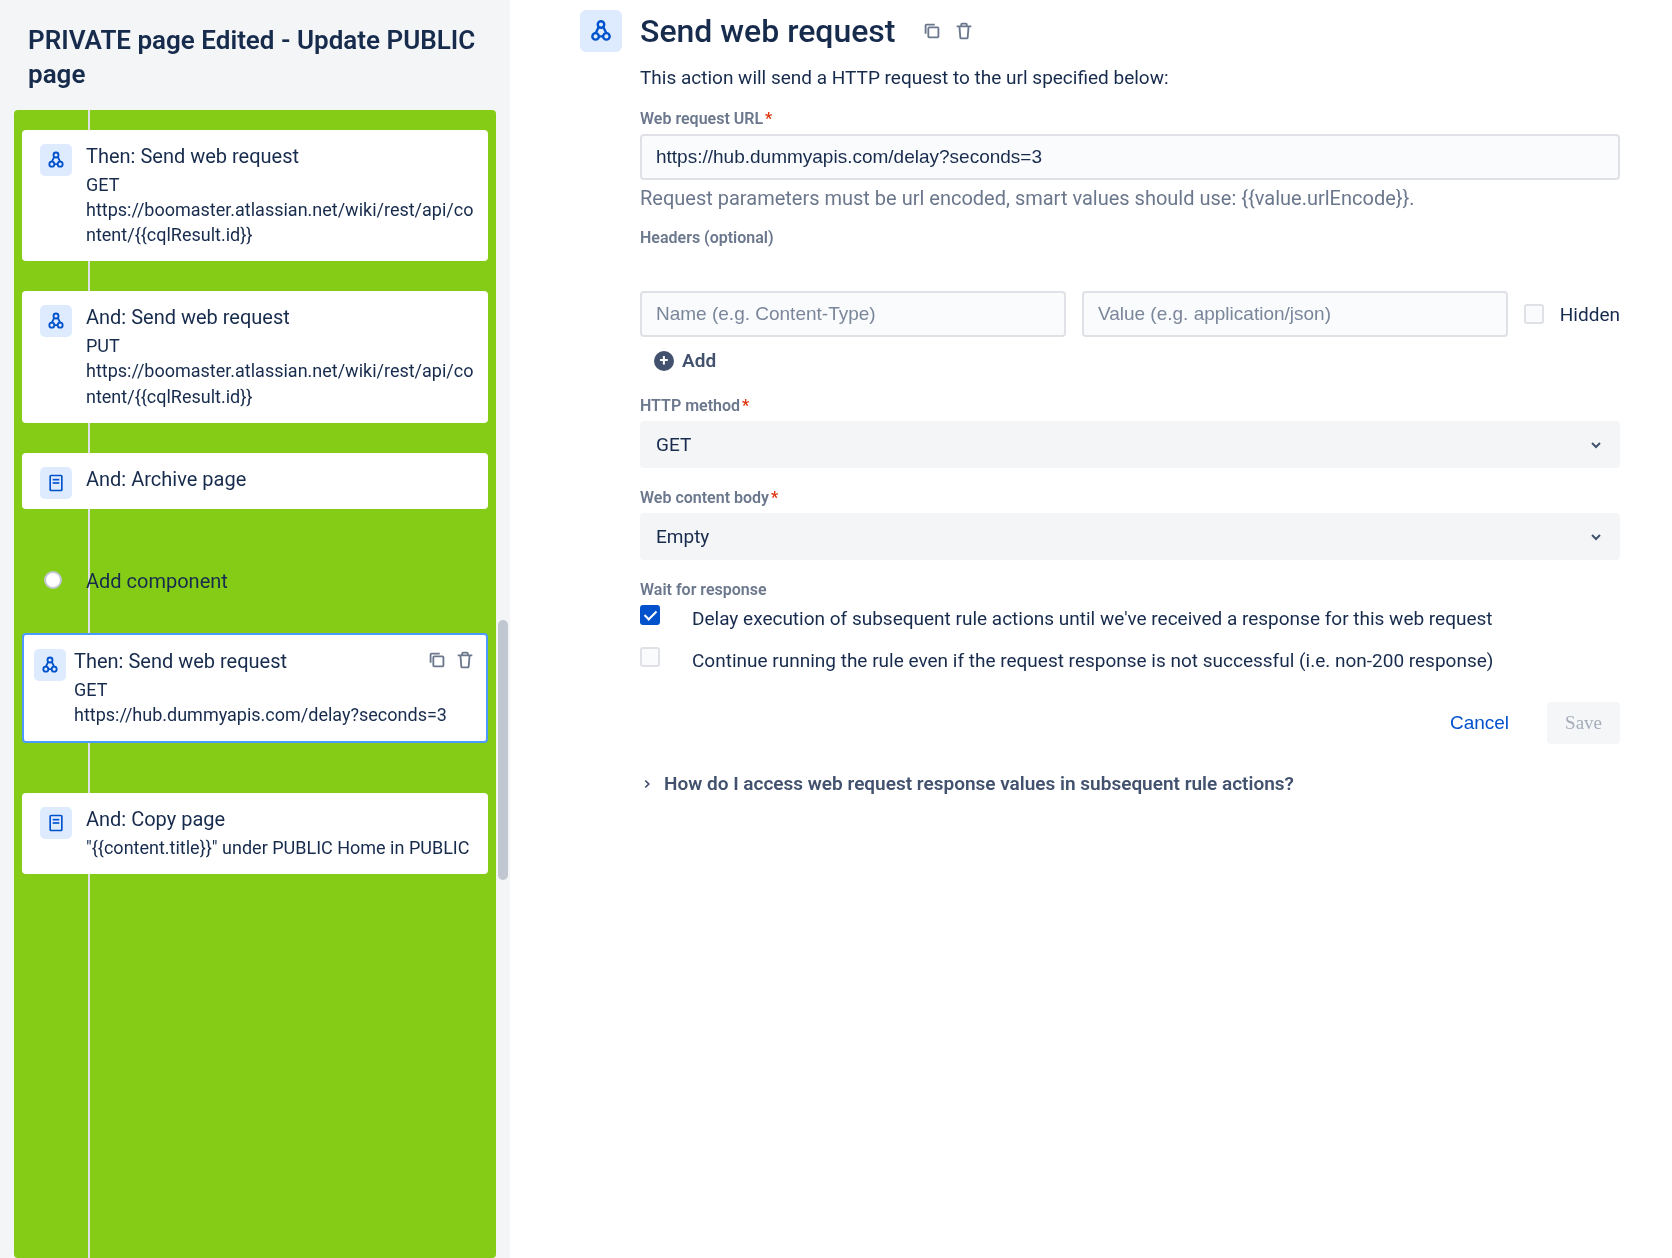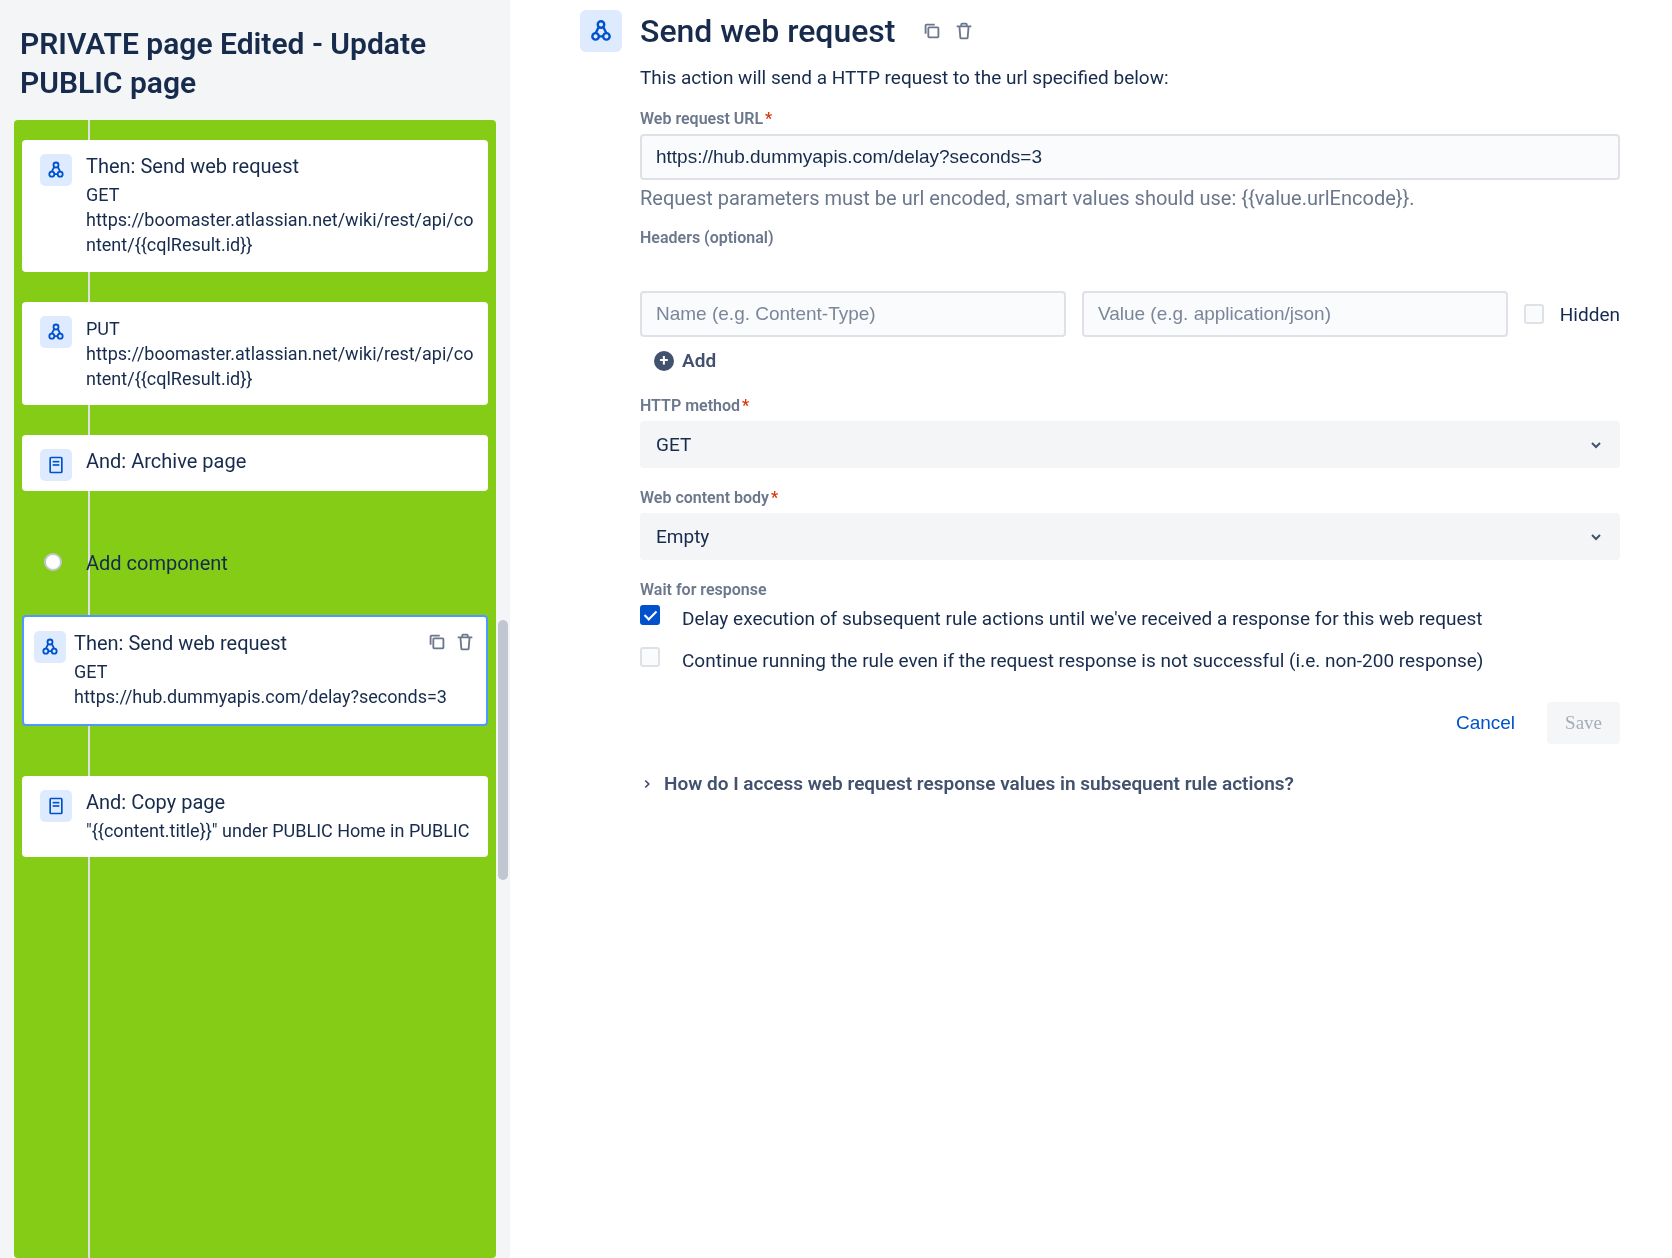--- a/index.html
+++ b/index.html
@@ -15,22 +15,22 @@
   
   .sidebar {
     width: 510px;
     background: #F4F5F7;
     position: relative;
     display: flex;
     flex-direction: column;
     padding-bottom: 0;
   }
   .sidebar-header {
-    padding: 24px 28px 18px 20px;
-    font-size: 30px;
+    padding: 24px 28px 18px 28px;
+    font-size: 26px;
     font-weight: 600;
     color: #172B4D;
     line-height: 1.3;
   }
   .rule-list {
     background: #84cc16;
     margin: 0 14px 0 14px;
     border-radius: 4px;
     flex: 1;
     padding: 10px 0 0 0;
@@ -180,23 +180,23 @@
     width:20px; height:20px; border-radius:50%; background:#42526E; color:#fff;
     display:flex; align-items:center; justify-content:center; font-size:16px; line-height:1;
   }
   .select {
     width:100%; background:#F4F5F7; border:none; border-radius:4px;
     padding: 12px 16px; font-size:19px; color:#172B4D;
     display:flex; justify-content:space-between; align-items:center;
     margin-bottom: 20px; cursor:pointer;
   }
   .select .chev { color:#42526E; }
-  .wait-row { display:flex; gap:22px; margin-bottom:14px; align-items:flex-start; }
+  .wait-row { display:flex; gap:32px; margin-bottom:14px; align-items:flex-start; }
   .wait-row .txt { font-size:19px; line-height:1.45; }
-  .btn-row { display:flex; justify-content:flex-end; gap:14px; margin-top:28px; margin-bottom: 28px;}
+  .btn-row { display:flex; justify-content:flex-end; gap:20px; margin-top:28px; margin-bottom: 28px;}
   .btn { padding: 10px 18px; border-radius:4px; font-size:19px; font-weight:500; cursor:pointer; border:none; }
   .btn.cancel { background:transparent; color:#0052CC; }
   .btn.save { background:#091E420A; color:#A5ADBA;font-family:Liberation Serif, serif; }
   .disclosure { display:flex; gap:10px; align-items:center; font-size:19px; font-weight:600; color:#42526E; cursor:pointer; }
   .disclosure .arr { color:#42526E; }
 </style>
 </head>
 <body>
 
 <div class="app">
@@ -226,20 +226,21 @@
       <div class="rule-item">
         <div class="rule-icon webhook">
           <svg viewBox="0 0 24 24" fill="none" stroke="currentColor" stroke-width="2.2">
               <circle cx="7" cy="17" r="3"></circle>
               <circle cx="17" cy="17" r="3"></circle>
               <circle cx="12" cy="6" r="3"></circle>
               <path d="M10 8l-3 6M14 8l3 6M9.5 17h5"></path>
             </svg>
         </div>
         <div class="rule-body">
+          <div class="rule-title">And: Send web request</div>
           <div class="rule-sub">PUT</div>
           <div class="rule-sub">https://boomaster.atlassian.net/wiki/rest/api/content/{{cqlResult.id}}</div>
         </div>
       </div>
 
       <div class="rule-item" style="margin-bottom:50px;">
         <div class="rule-icon page">
           <svg viewBox="0 0 24 24" fill="none" stroke="currentColor" stroke-width="2">
               <rect x="5" y="3" width="14" height="18" rx="1"></rect>
               <line x1="8" y1="8" x2="16" y2="8"></line>

